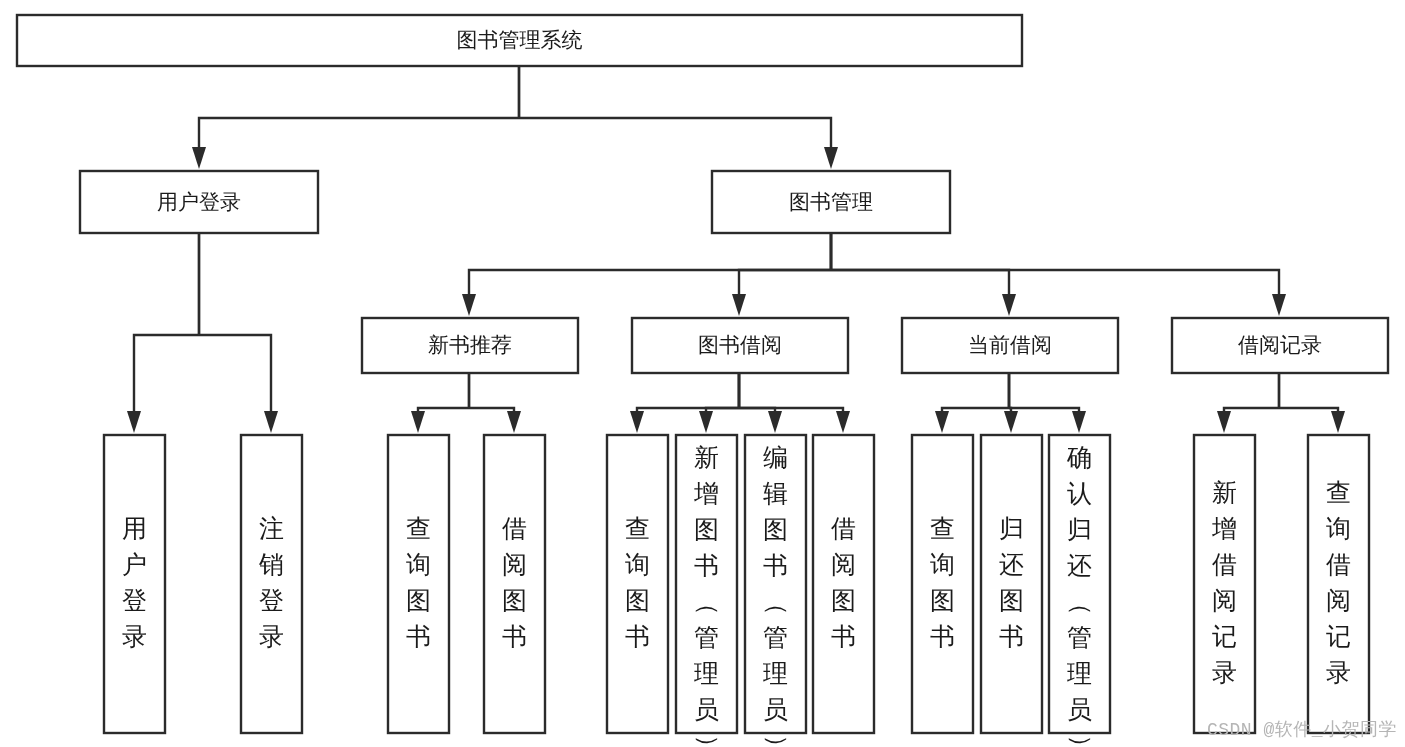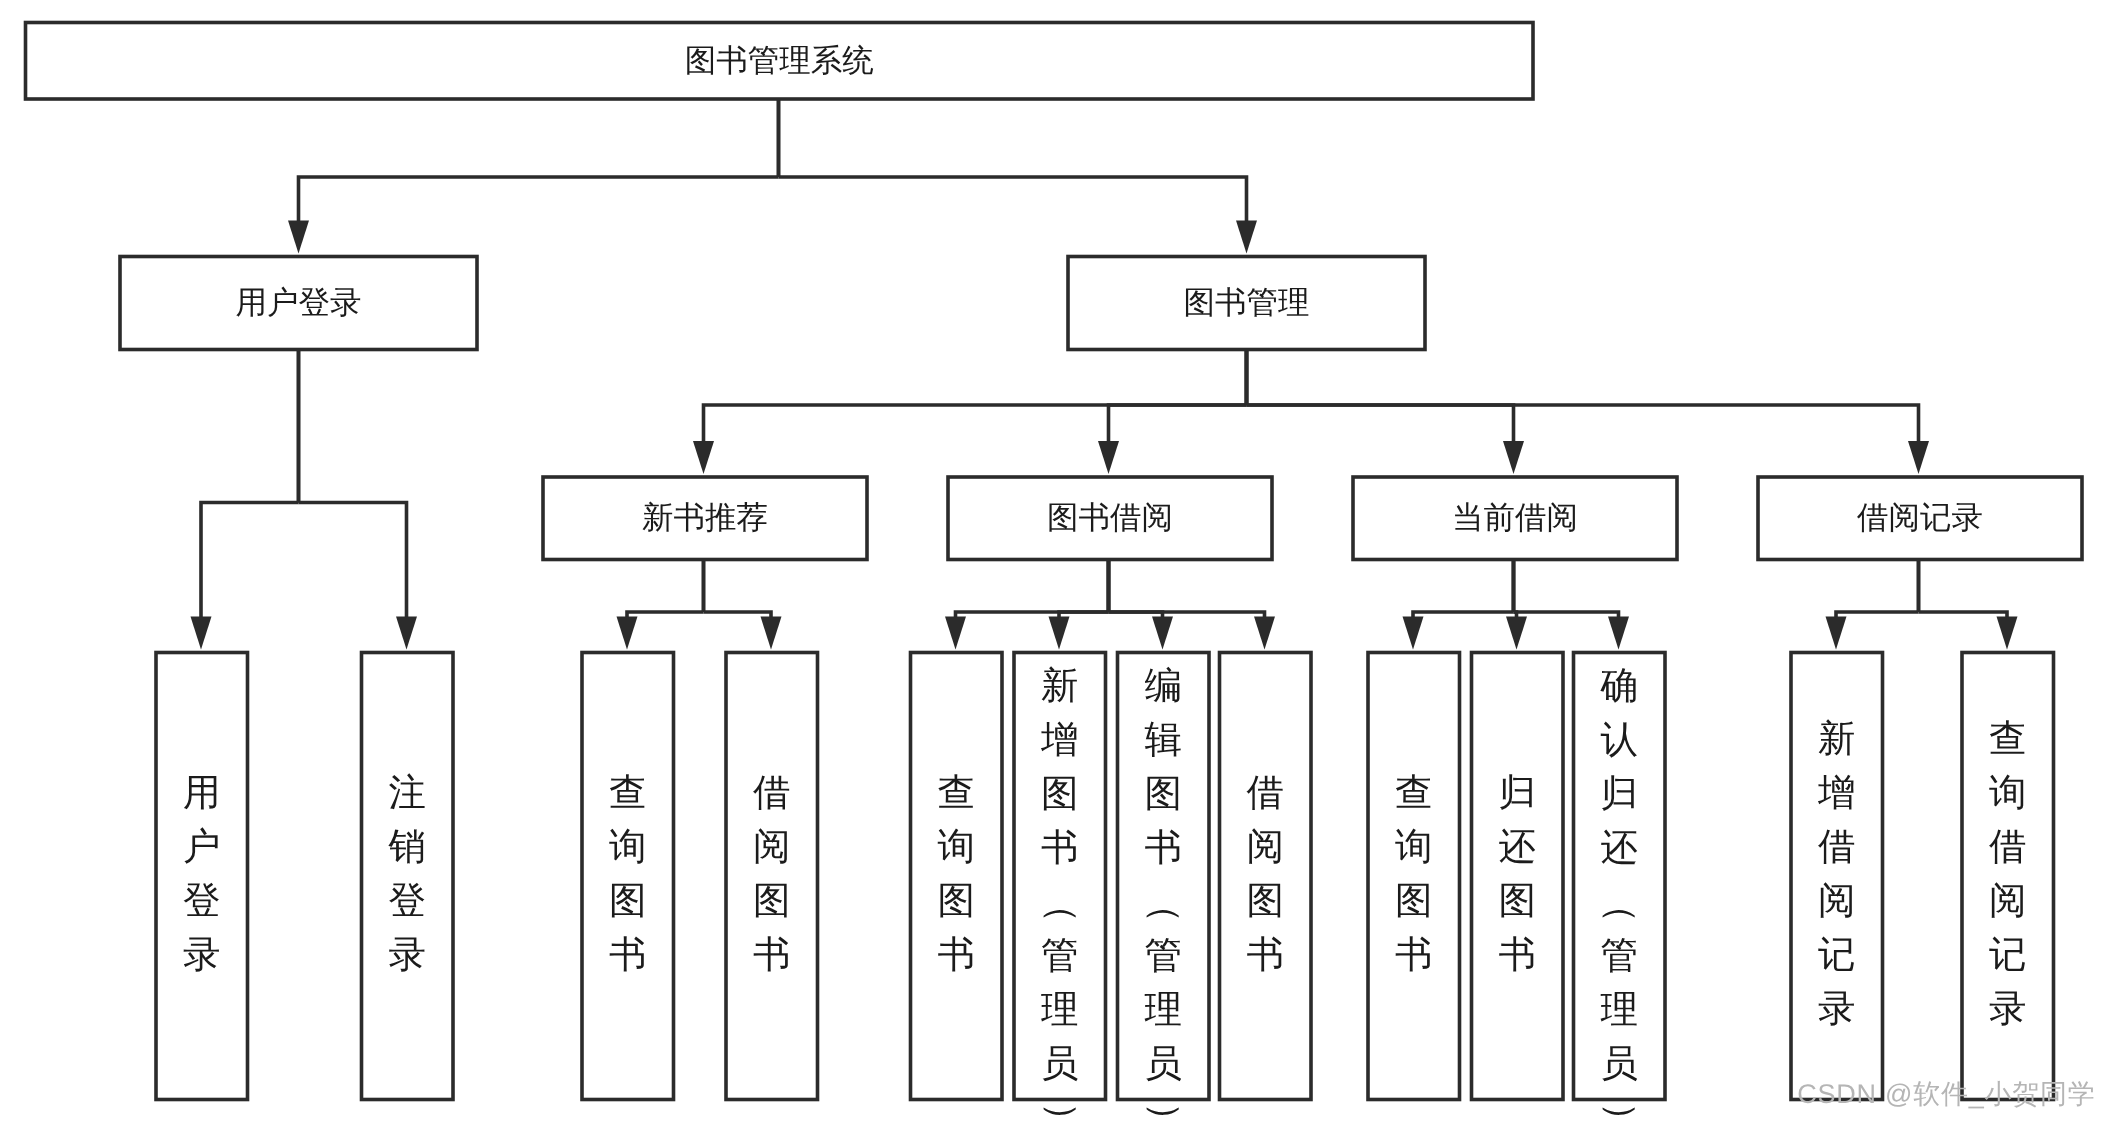--- a/index.html
+++ b/index.html
@@ -47,21 +47,21 @@
     font-family: "Liberation Sans", "DejaVu Sans", sans-serif;
     fill: #1b1b1b;
     font-size: 25px;
     text-anchor: middle;
     dominant-baseline: middle;
   }
   .watermark {
     position: absolute;
     right: 8px;
     bottom: 6px;
-    font-family: Liberation Sans, sans-serif;
+    font-family: Liberation Mono, monospace;
     font-size: 18px;
     color: #b5b5b5;
     white-space: nowrap;
     letter-spacing: 0.5px;
     pointer-events: none;
   }
 </style>
 </head>
 <body>
 

